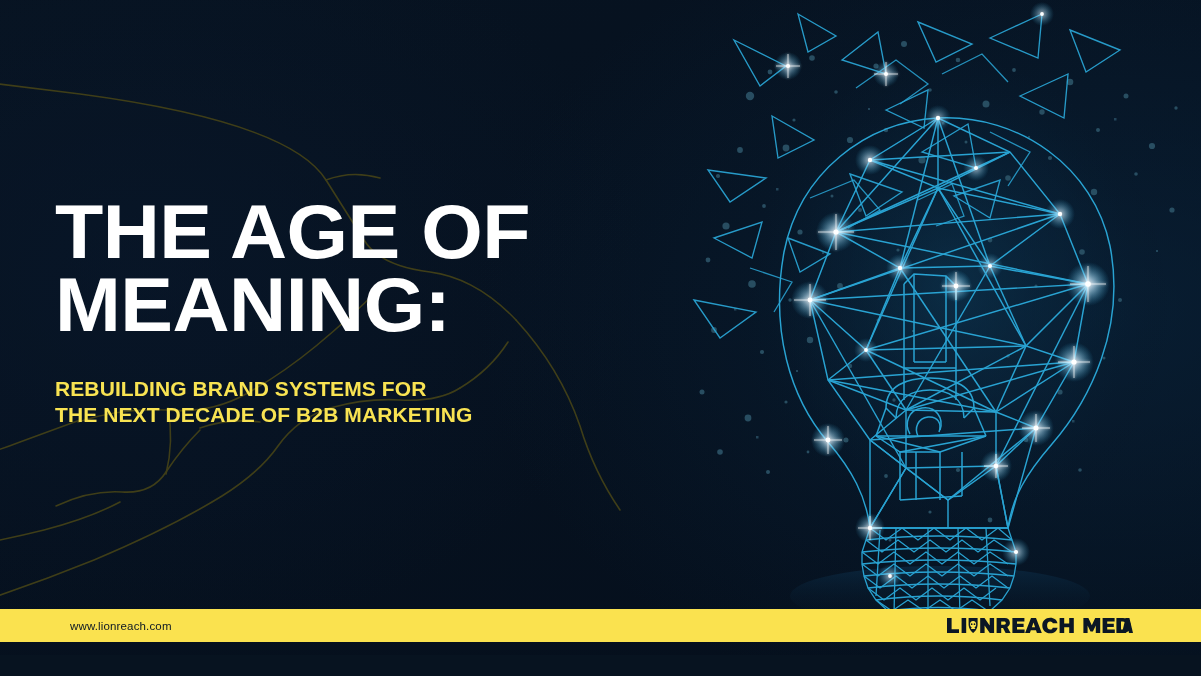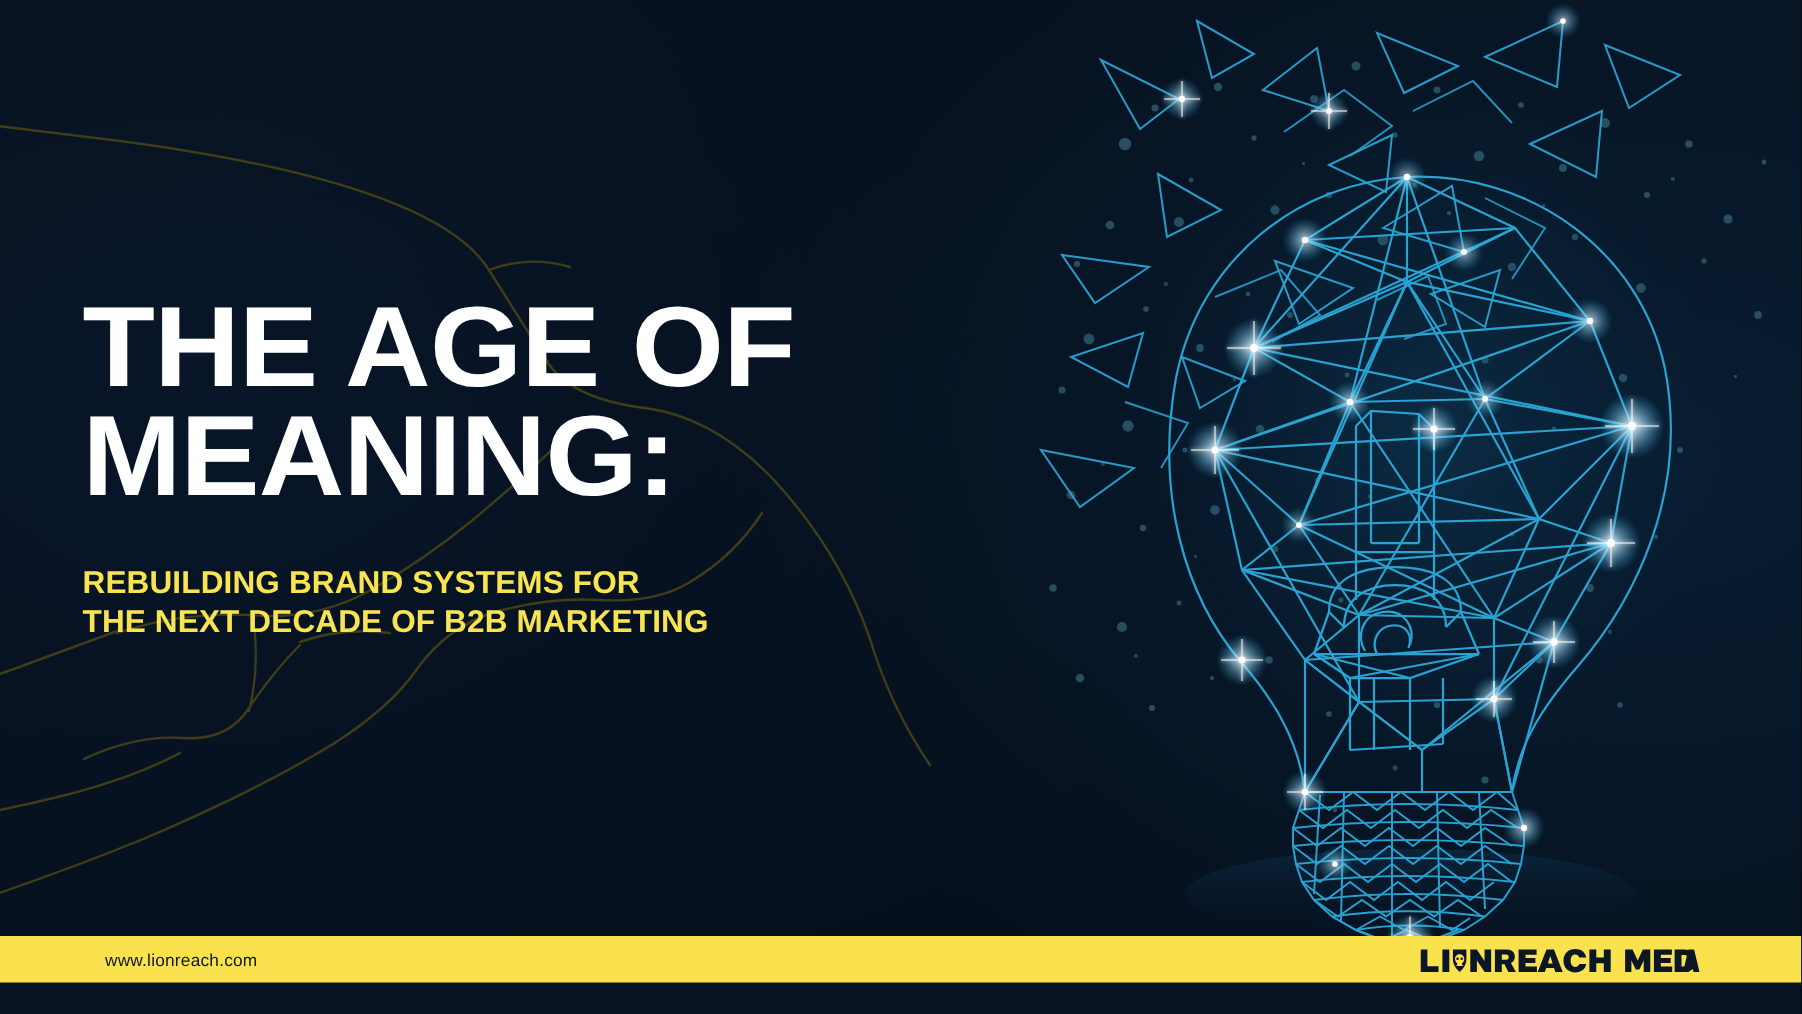--- a/index.html
+++ b/index.html
@@ -80,21 +80,21 @@
     text-transform: uppercase;
     transform: scaleX(1.0);
     transform-origin: left center;
     white-space: pre-line;
   }
 
   
   .footer {
     position: absolute;
     left: 0;
-    top: 624px;
+    top: 609px;
     width: 1201px;
     height: 33px;
     background: #fae24f;
     display: flex;
     align-items: center;
     justify-content: space-between;
   }
   .footer-url {
     margin-left: 70px;
     color: #0b1724;

